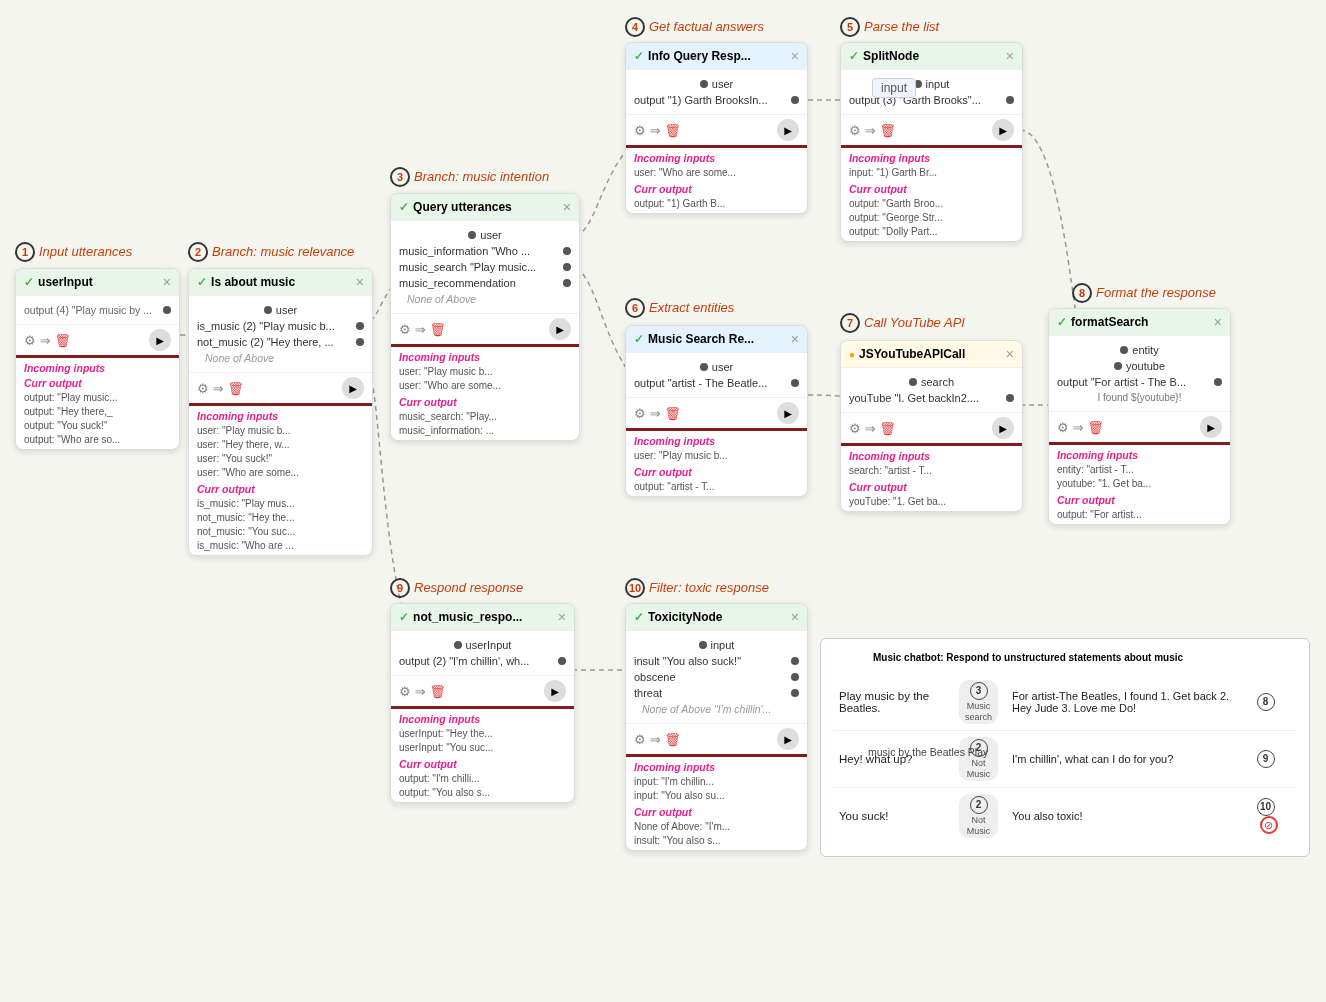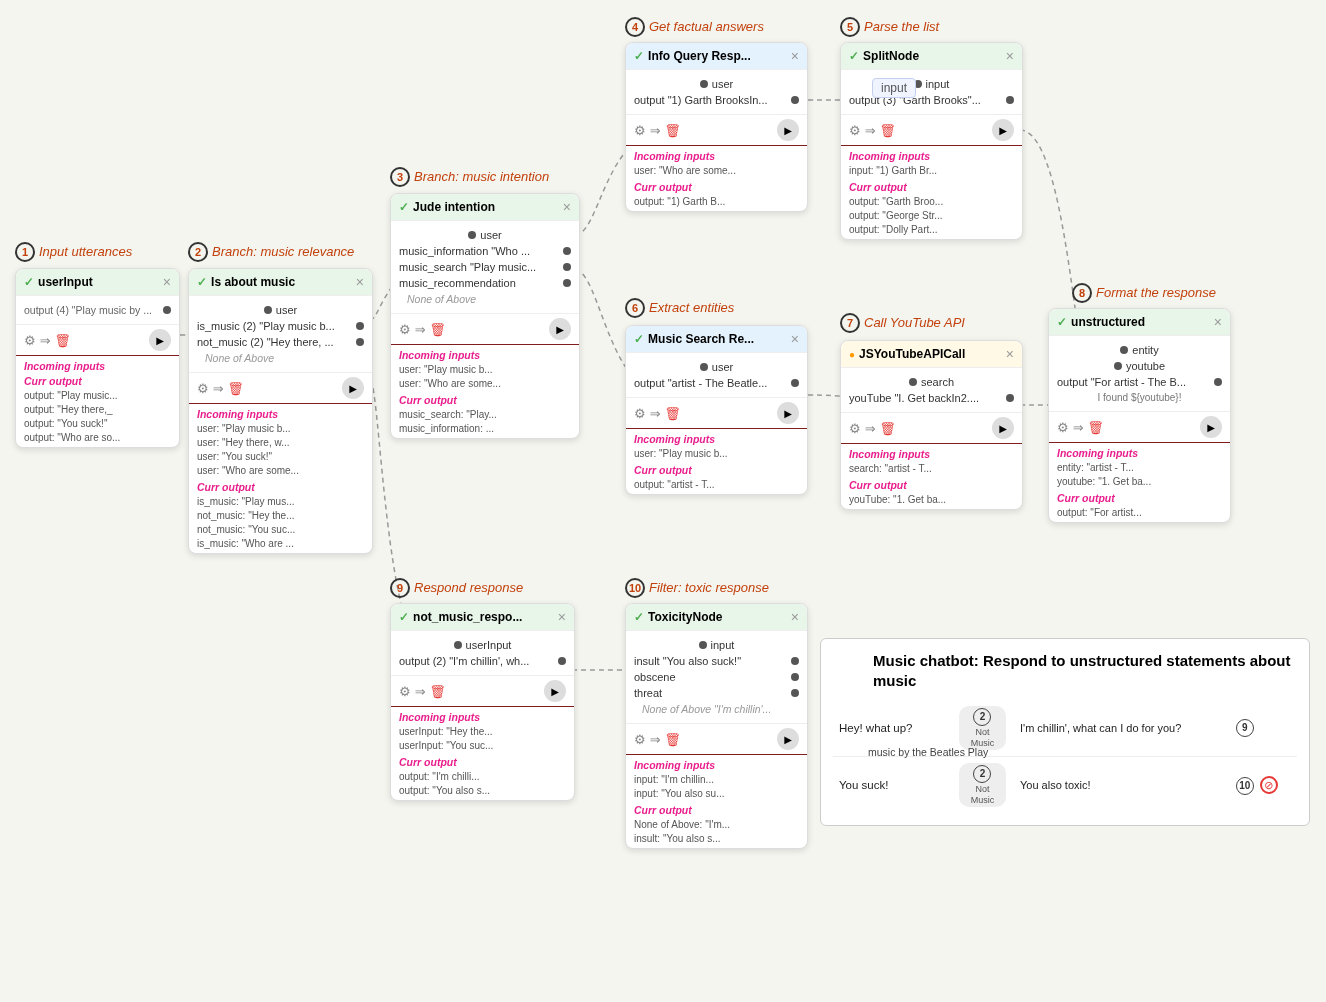--- a/index.html
+++ b/index.html
@@ -97,21 +97,21 @@
       border-radius: 50%;
       background: #ddd;
       display: flex;
       align-items: center;
       justify-content: center;
       cursor: pointer;
       font-size: 10px;
     }
     .incoming-section {
       padding: 4px 8px 2px;
-      border-top: 1px solid #7f1d1d;
+      border-top: 3px solid #7f1d1d;
     }
     .incoming-label {
       color: #e91e8c;
       font-style: italic;
       font-size: 10.5px;
       font-weight: 600;
       margin-bottom: 2px;
     }
     .curr-output-label {
       color: #e91e8c;
@@ -165,21 +165,21 @@
     .chatbot-panel {
       position: absolute;
       background: white;
       border: 1.5px solid #ccc;
       border-radius: 6px;
       padding: 12px;
       font-size: 12px;
     }
     .chatbot-title {
       font-weight: 700;
-      font-size: 15px;
+      font-size: 10px;
       margin-bottom: 10px;
       line-height: 1.3;
       padding-left: 40px;
     }
     .chat-table {
       width: 100%;
       border-collapse: collapse;
     }
     .chat-table td {
       padding: 6px 6px;
@@ -359,21 +359,21 @@
   </div>
 
   <div class="step-label" style="left:390px; top:167px;">
     <span class="step-num">3</span><em>Branch: music intention</em>
   </div>
 
   <div class="node-card" style="left:390px; top:193px; width:190px;">
     <div class="node-header green">
       <div class="node-title">
         <span class="check-icon">✓</span>
-        <span>Jude intention</span>
+        <span>Query utterances</span>
       </div>
       <span class="close-btn">×</span>
     </div>
     <div class="node-body">
       <div class="node-row">
         <span class="dot"></span>
         <span>user</span>
       </div>
       <div class="node-row">
         <span>music_information "Who ...</span>
@@ -560,21 +560,21 @@
   </div>
 
   <div class="step-label" style="left:1048px; top:283px;padding-left:24px;">
     <span class="step-num">8</span><em>Format the response</em>
   </div>
 
   <div class="node-card" style="left:1048px; top:308px; width:183px;">
     <div class="node-header green">
       <div class="node-title">
         <span class="check-icon">✓</span>
-        <span>unstructured</span>
+        <span>formatSearch</span>
       </div>
       <span class="close-btn">×</span>
     </div>
     <div class="node-body">
       <div class="node-row">
         <span class="dot"></span>
         <span>entity</span>
       </div>
       <div class="node-row">
         <span class="dot"></span>
@@ -695,20 +695,35 @@
         None of Above: "I'm...<br>
         insult: "You also s...
       </div>
     </div>
   </div>
 
   <div class="chatbot-panel" style="left:820px; top:638px; width:490px;">
     <div class="chatbot-title">Music chatbot: Respond to unstructured statements about music</div>
     <table class="chat-table">
       <tbody>
+          <tr>
+        <td class="user-msg">Play music by the Beatles.</td>
+        <td>
+          <div class="step-badge">
+            <span class="step-num-circle">3</span><br>
+            <span style="font-size:9px;">Music<br>search</span>
+          </div>
+        </td>
+        <td style="padding-left:8px;">
+          <span class="bot-response">For artist-The Beatles, I found 1. Get back 2. Hey Jude 3. Love me Do!</span>
+        </td>
+        <td>
+          <span class="step-num-circle">8</span>
+        </td>
+      </tr>
       <tr>
         <td class="user-msg">Hey! what up?</td>
         <td>
           <div class="step-badge">
             <span class="step-num-circle">2</span><br>
             <span style="font-size:9px;">Not<br>Music</span>
           </div>
         </td>
         <td style="padding-left:8px;">
           <span class="bot-response">I'm chillin', what can I do for you?</span>

